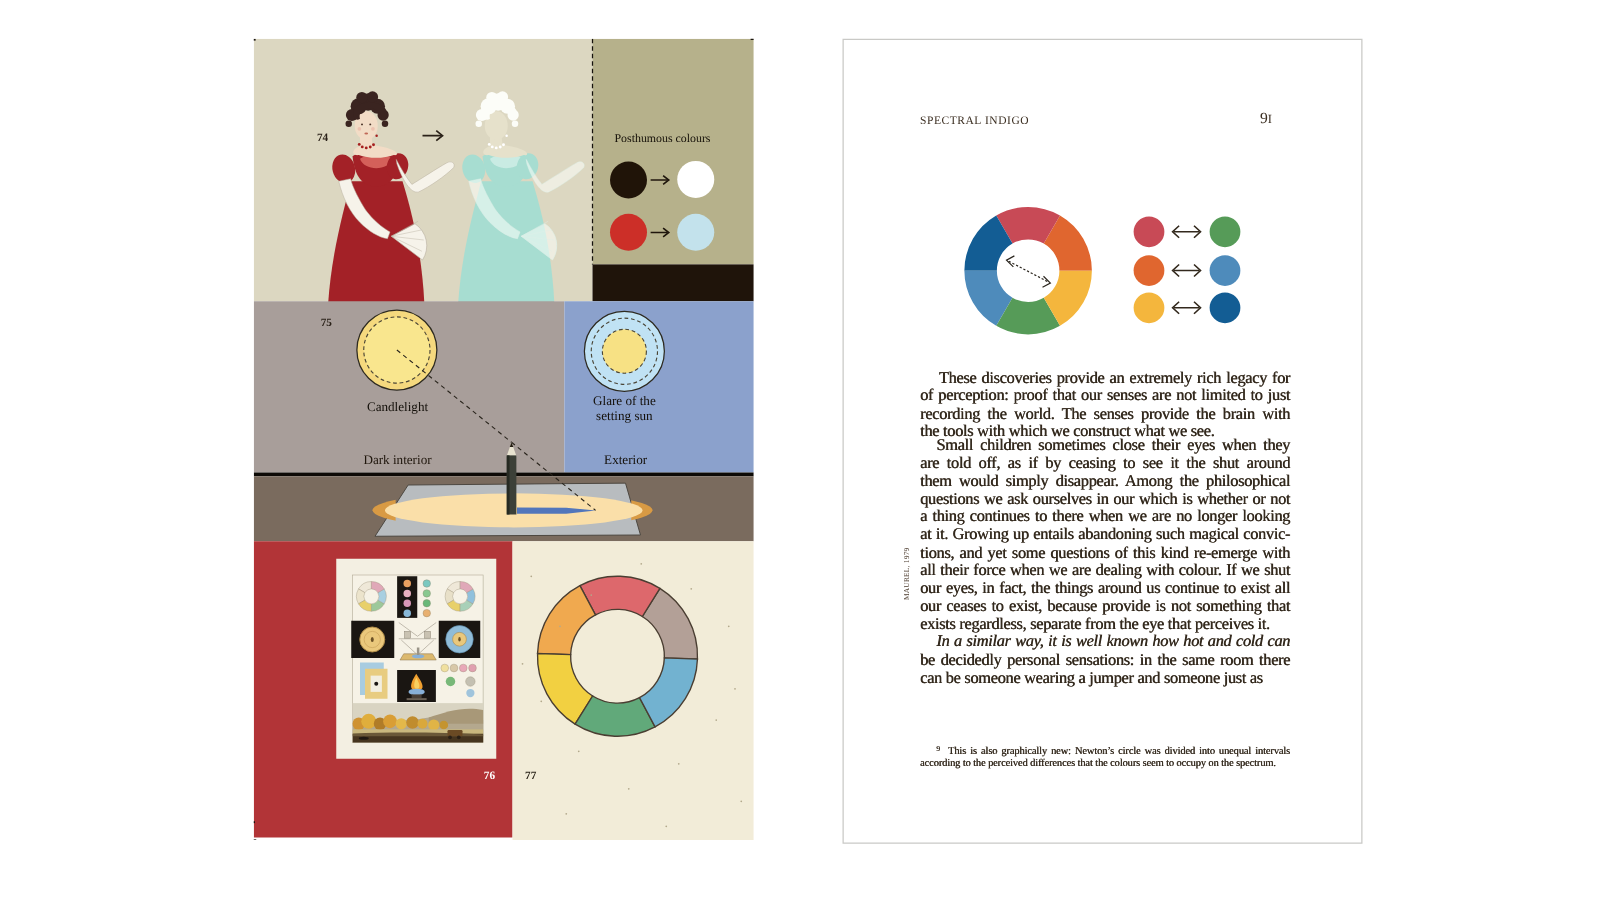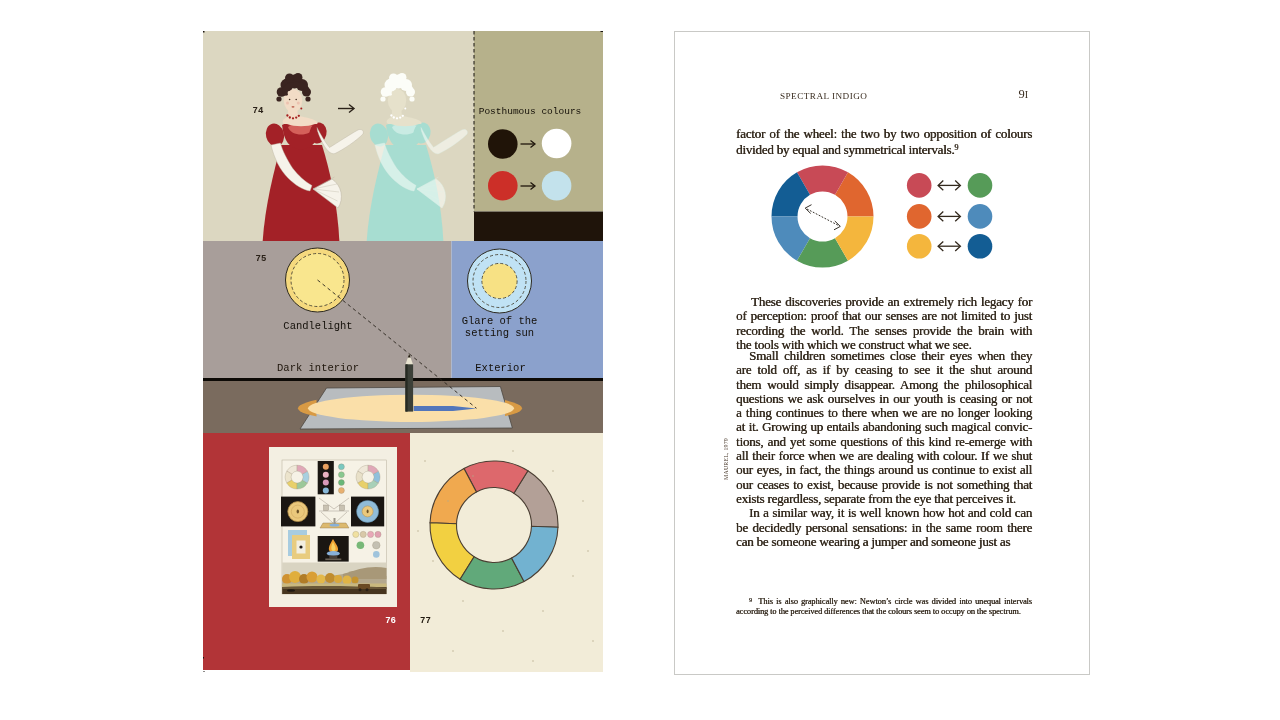--- a/index.html
+++ b/index.html
@@ -6,21 +6,21 @@
   body{font-family:"Liberation Serif", serif;}
   .abs{position:absolute;}
   
   .bodyline{width:296px;font-size:13.1px;line-height:14.3px;height:14.3px;
     letter-spacing:-0.25px;color:#342a1e;text-shadow:0.35px 0 0 #342a1e;text-align:justify;text-align-last:justify;white-space:nowrap;}
   .lastline{text-align-last:left;}
 </style>
 </head>
 <body>
 
-<div class="abs" style="left:203px;top:31px;width:400px;height:641px;font-family:Liberation Mono, monospace;">
+<div class="abs" style="left:203px;top:31px;width:400px;height:641px;">
 <svg width="400" height="641" viewBox="0 0 400 641">
 
   <rect x="0" y="0" width="271" height="210" fill="#dcd7c1"></rect>
 
   <rect x="271" y="0" width="129" height="180.5" fill="#b6b18b"></rect>
 
   <rect x="271" y="180.5" width="129" height="29.5" fill="#1f140a"></rect>
 
   <line x1="271" y1="0" x2="271" y2="180.5" stroke="#16120c" stroke-width="1" stroke-dasharray="3.5,2.5"></line>
 
@@ -311,28 +311,24 @@
         <circle cx="250" cy="620" r="0.7" fill="#b3a98c"></circle>
         <circle cx="330" cy="630" r="0.7" fill="#b3a98c"></circle>
         <circle cx="215" cy="500" r="0.7" fill="#b3a98c"></circle>
         <circle cx="385" cy="520" r="0.7" fill="#b3a98c"></circle>
       </g>
     </svg>
 </div>
 
 <div class="abs" style="left:674px;top:31px;width:416px;height:644px;background:#ffffff;border:1px solid #c9c9c6;box-sizing:border-box;">
 
-  <div class="abs" style="left:61px;top:58.7px;font-size:9.2px;line-height:10px;letter-spacing:0.45px;color:#3a2d20;margin-left:44px;">SPECTRAL INDIGO</div>
-
-  <div class="abs" style="left:333px;top:55.5px;width:20px;text-align:right;font-size:12.5px;line-height:12px;color:#3a2d20;">9<span style="font-size:10px;">I</span></div>
-
-  <div class="abs" style="left:61px;top:95.1px;">
-    <div class="bodyline">factor of the wheel: the two by two opposition of colours</div>
-    <div class="bodyline lastline">divided by equal and symmetrical intervals.<span style="font-size:8px;vertical-align:4px;">9</span></div>
-  </div>
+  <div class="abs" style="left:61px;top:58.7px;font-size:9.2px;line-height:10px;letter-spacing:0.45px;color:#3a2d20;">SPECTRAL INDIGO</div>
+
+  <div class="abs" style="left:333px;top:55.5px;width:20px;text-align:left;font-size:12.5px;line-height:12px;color:#3a2d20;">9<span style="font-size:10px;">I</span></div>
+
 
   <svg class="abs" style="left:95px;top:132px;" width="105" height="105" viewBox="0 0 105 105">
     <g id="rpwheel" transform="translate(52.5,52.5)">
         <path d="M51 0 A51 51 0 0 0 25.500000000000007 -44.167295593006365 L12.500000000000004 -21.650635094610966 A25 25 0 0 1 25 0 Z" fill="#e0662f"></path>
         <path d="M25.500000000000007 -44.167295593006365 A51 51 0 0 0 -25.49999999999999 -44.16729559300637 L-12.499999999999995 -21.65063509461097 A25 25 0 0 1 12.500000000000004 -21.650635094610966 Z" fill="#c84a56"></path>
         <path d="M-25.49999999999999 -44.16729559300637 A51 51 0 0 0 -51 -6.245698675651501e-15 L-25 -3.061616997868383e-15 A25 25 0 0 1 -12.499999999999995 -21.65063509461097 Z" fill="#135d94"></path>
         <path d="M-51 -6.245698675651501e-15 A51 51 0 0 0 -25.50000000000002 44.16729559300636 L-12.50000000000001 21.65063509461096 A25 25 0 0 1 -25 -3.061616997868383e-15 Z" fill="#4e8bbb"></path>
         <path d="M-25.50000000000002 44.16729559300636 A51 51 0 0 0 25.500000000000007 44.167295593006365 L12.500000000000004 21.650635094610966 A25 25 0 0 1 -12.50000000000001 21.65063509461096 Z" fill="#569b58"></path>
         <path d="M25.500000000000007 44.167295593006365 A51 51 0 0 0 51 1.2491397351303002e-14 L25 6.123233995736766e-15 A25 25 0 0 1 12.500000000000004 21.650635094610966 Z" fill="#f4b63d"></path>
         <g>
@@ -374,29 +370,29 @@
     <div class="bodyline" style="text-indent:15px;">These discoveries provide an extremely rich legacy for</div>
     <div class="bodyline">of perception: proof that our senses are not limited to just</div>
     <div class="bodyline">recording the world. The senses provide the brain with</div>
     <div class="bodyline lastline">the tools with which we construct what we see.</div>
   </div>
 
   <div class="abs" style="left:61px;top:317px;">
     <div class="bodyline" style="text-indent:13px;">Small children sometimes close their eyes when they</div>
     <div class="bodyline">are told off, as if by ceasing to see it the shut around</div>
     <div class="bodyline">them would simply disappear. Among the philosophical</div>
-    <div class="bodyline">questions we ask ourselves in our youth is ceasing or not</div>
+    <div class="bodyline">questions we ask ourselves in our which is whether or not</div>
     <div class="bodyline">a thing continues to there when we are no longer looking</div>
     <div class="bodyline">at it. Growing up entails abandoning such magical convic-</div>
     <div class="bodyline">tions, and yet some questions of this kind re-emerge with</div>
     <div class="bodyline">all their force when we are dealing with colour. If we shut</div>
     <div class="bodyline">our eyes, in fact, the things around us continue to exist all</div>
     <div class="bodyline">our ceases to exist, because provide is not something that</div>
     <div class="bodyline lastline">exists regardless, separate from the eye that perceives it.</div>
-    <div class="bodyline" style="text-indent:13px;">In a similar way, it is well known how hot and cold can</div>
+    <div class="bodyline" style="text-indent:13px;font-style:italic;">In a similar way, it is well known how hot and cold can</div>
     <div class="bodyline">be decidedly personal sensations: in the same room there</div>
     <div class="bodyline lastline">can be someone wearing a jumper and someone just as</div>
   </div>
 
   <div class="abs" style="left:61px;top:564.3px;width:296px;">
     <div style="font-size:8.4px;line-height:9.6px;color:#342a1e;text-shadow:0.25px 0 0 #342a1e;text-align:justify;text-indent:13px;letter-spacing:-0.1px;"><span style="font-size:6px;vertical-align:2px;">9</span>&nbsp;&nbsp;This is also graphically new: Newton’s circle was divided into unequal intervals according to the perceived differences that the colours seem to occupy on the spectrum.</div>
   </div>
 
   <div class="abs" style="left:48px;top:407px;width:12px;height:42px;">
     <div style="transform:rotate(-90deg) translate(-41px,0);transform-origin:0 0;font-size:5.9px;letter-spacing:0.2px;color:#4a3a2c;white-space:nowrap;">MAUREL, 1979</div>

